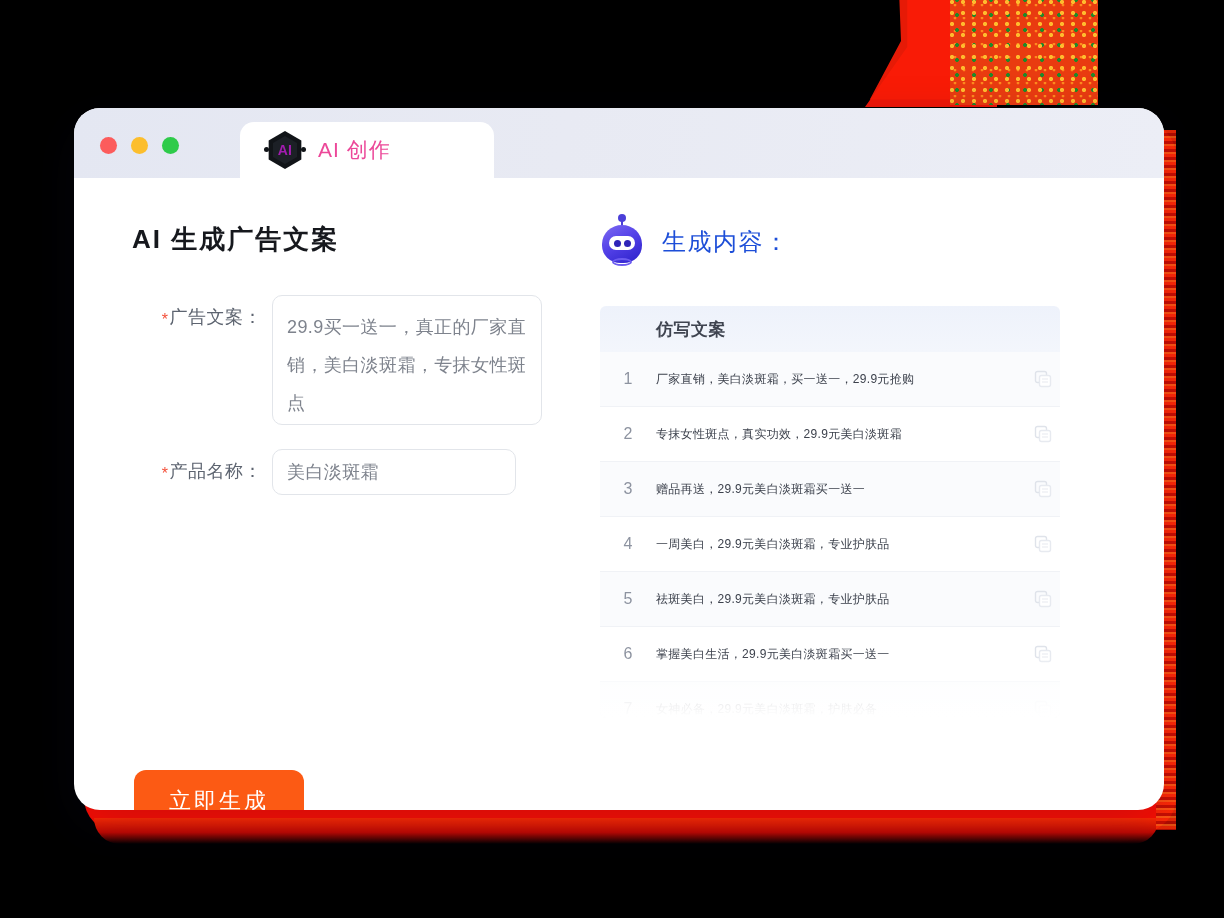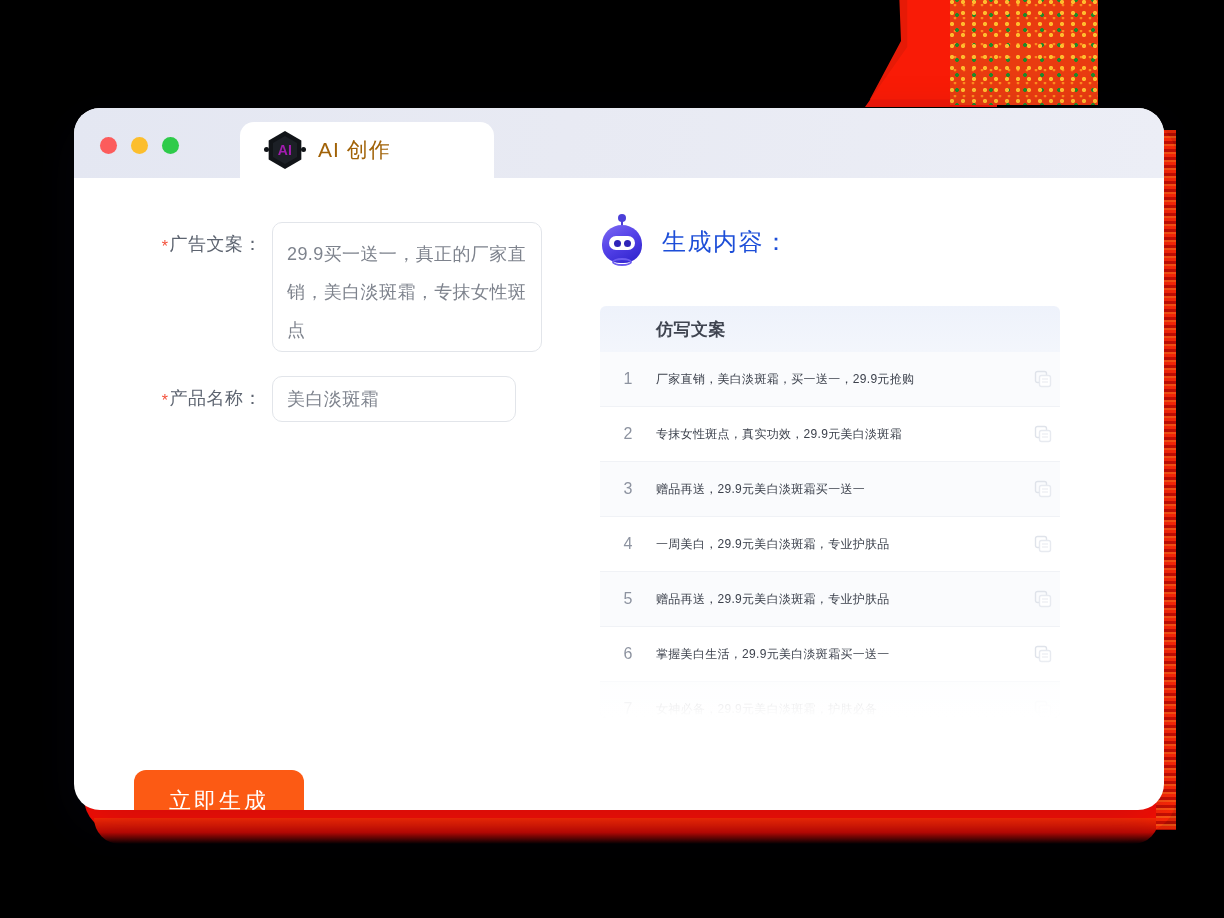--- a/index.html
+++ b/index.html
@@ -182,21 +182,21 @@
   .ai-badge .nub {
     position: absolute;
     width: 5px; height: 5px; border-radius: 50%;
     background: #111418;
   }
   .ai-badge .nub.l { left: -2px; top: 16px; }
   .ai-badge .nub.r { right: -2px; top: 16px; }
 
   .tab-label {
     font-size: 21px;
-    color: #a16207;
+    color: #ec4899;
     letter-spacing: 1px;
     white-space: nowrap;
   }
 
   
   .body-area {
     display: flex;
     height: 632px;
     padding: 0;
   }
@@ -450,20 +450,21 @@
         <span class="nub r"></span>
         <span class="ai-text">AI</span>
       </span>
       <span class="tab-label">AI 创作</span>
     </div>
   </div>
 
   <div class="body-area">
 
     <div class="left-pane">
+      <div class="page-title">AI 生成广告文案</div>
 
       <div class="form-row">
         <div class="form-label">
           <span class="req-star">*</span><span>广告文案：</span>
         </div>
         <div class="text-area">29.9买一送一，真正的厂家直销，美白淡斑霜，专抹女性斑点</div>
       </div>
 
       <div class="form-row">
         <div class="form-label">
@@ -541,21 +542,21 @@
               <rect x="1.5" y="1.5" width="11" height="11" rx="2" stroke="#dfe3ea" stroke-width="1.4"></rect>
               <rect x="5.5" y="5.5" width="11" height="11" rx="2" stroke="#e7eaf0" stroke-width="1.4" fill="#ffffff"></rect>
               <line x1="8" y1="9" x2="14" y2="9" stroke="#e7eaf0" stroke-width="1.2"></line>
               <line x1="8" y1="12" x2="14" y2="12" stroke="#e7eaf0" stroke-width="1.2"></line>
             </svg>
           </span>
         </div>
 
         <div class="table-row">
           <span class="row-index">5</span>
-          <span class="row-text">赠品再送，29.9元美白淡斑霜，专业护肤品</span>
+          <span class="row-text">祛斑美白，29.9元美白淡斑霜，专业护肤品</span>
           <span class="copy-icon">
             <svg width="18" height="18" viewBox="0 0 18 18" fill="none">
               <rect x="1.5" y="1.5" width="11" height="11" rx="2" stroke="#dfe3ea" stroke-width="1.4"></rect>
               <rect x="5.5" y="5.5" width="11" height="11" rx="2" stroke="#e7eaf0" stroke-width="1.4" fill="#ffffff"></rect>
               <line x1="8" y1="9" x2="14" y2="9" stroke="#e7eaf0" stroke-width="1.2"></line>
               <line x1="8" y1="12" x2="14" y2="12" stroke="#e7eaf0" stroke-width="1.2"></line>
             </svg>
           </span>
         </div>
 

